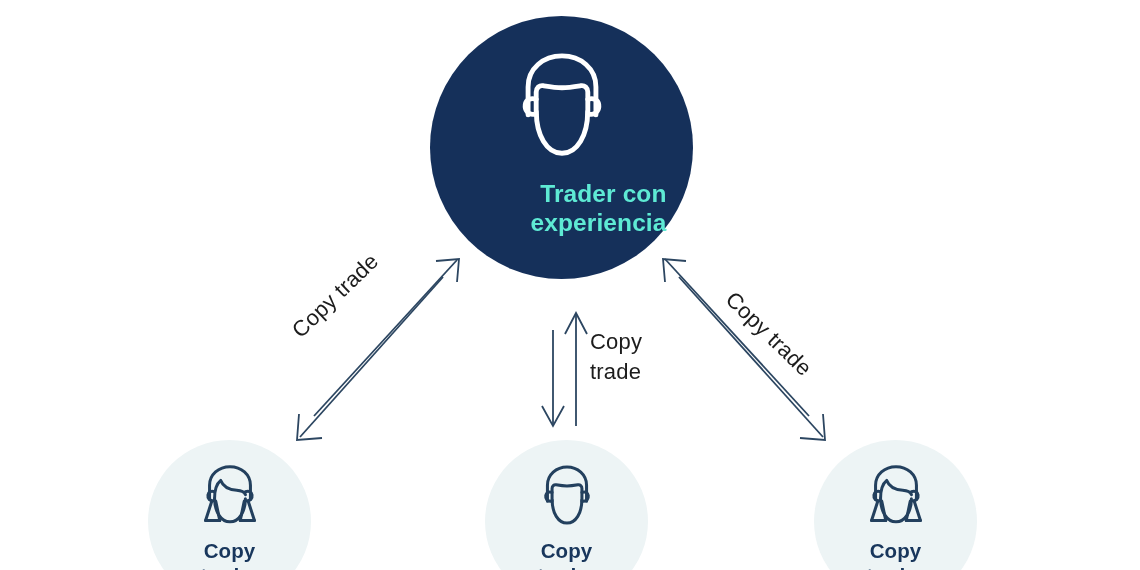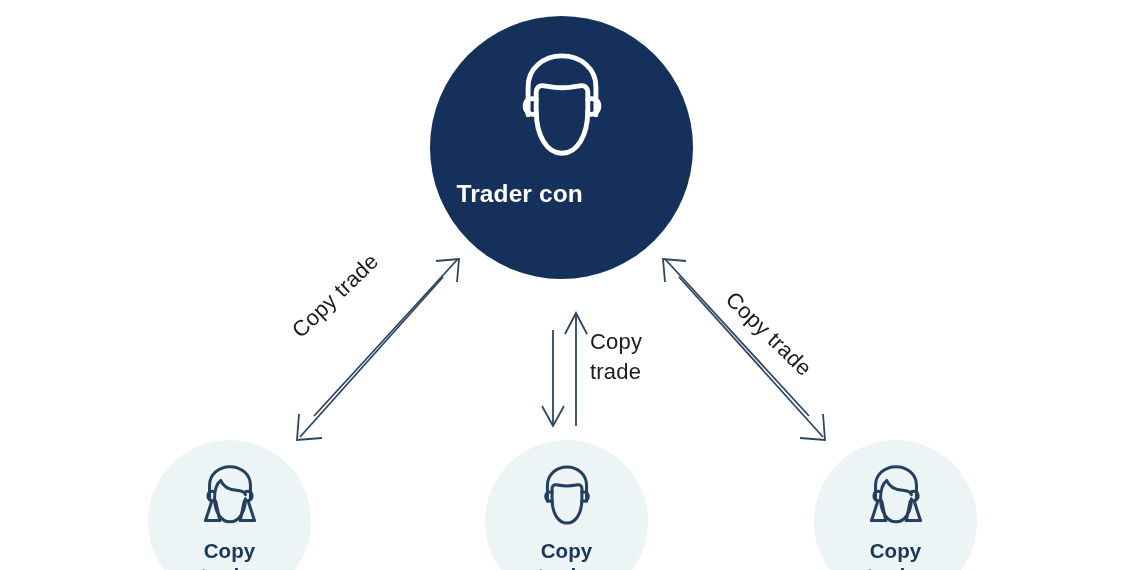--- a/index.html
+++ b/index.html
@@ -39,25 +39,25 @@
     box-sizing: border-box;
     padding-top: 34px;
   }
   .hub-icon {
     width: 108px;
     height: 118px;
     display: block;
   }
   .hub-label {
     margin-top: 12px;
-    color: #ffffff;
+    color: #5eead4;
     font-size: 24.5px;
     font-weight: bold;
     line-height: 1.18;
-    text-align: left;
+    text-align: right;
     letter-spacing: 0.1px;
     width: 210px;
   }
 
   
   .leaf {
     position: absolute;
     width: 163px;
     height: 163px;
     border-radius: 50%;
@@ -180,20 +180,21 @@
                C51.4 23.8 53.5 25.8 53.5 28.5 V42"></path>
 
       <path d="M18.5 33.5 C15.3 32.2 11.6 33.3 11.1 37 C10.6 40.8 13 43.6 16.2 43.6 H18.5"></path>
 
       <path d="M53.5 33.5 C56.7 32.2 60.4 33.3 60.9 37 C61.4 40.8 59 43.6 55.8 43.6 H53.5"></path>
 
       <path d="M18.6 42 C18.6 57.5 25.6 70 36 70 C46.4 70 53.4 57.5 53.4 42"></path>
     </svg>
     <div class="hub-label">
       <span>Trader con</span><br>
+      <span>experiencia</span>
     </div>
   </div>
 
   <div class="leaf leaf-1">
     <svg class="leaf-icon" viewBox="0 0 72 76" xmlns="http://www.w3.org/2000/svg" fill="none" stroke="#23405e" stroke-width="3.4" stroke-linecap="round" stroke-linejoin="round">
 
       <path d="M13 42 V26 C13 13.8 23.3 5 36 5 C48.7 5 59 13.8 59 26 V42"></path>
 
       <path d="M18.6 41 C18.6 33 20.6 24.5 25.6 20.5
                C27.8 26.4 34.6 30.8 43.6 31.6

